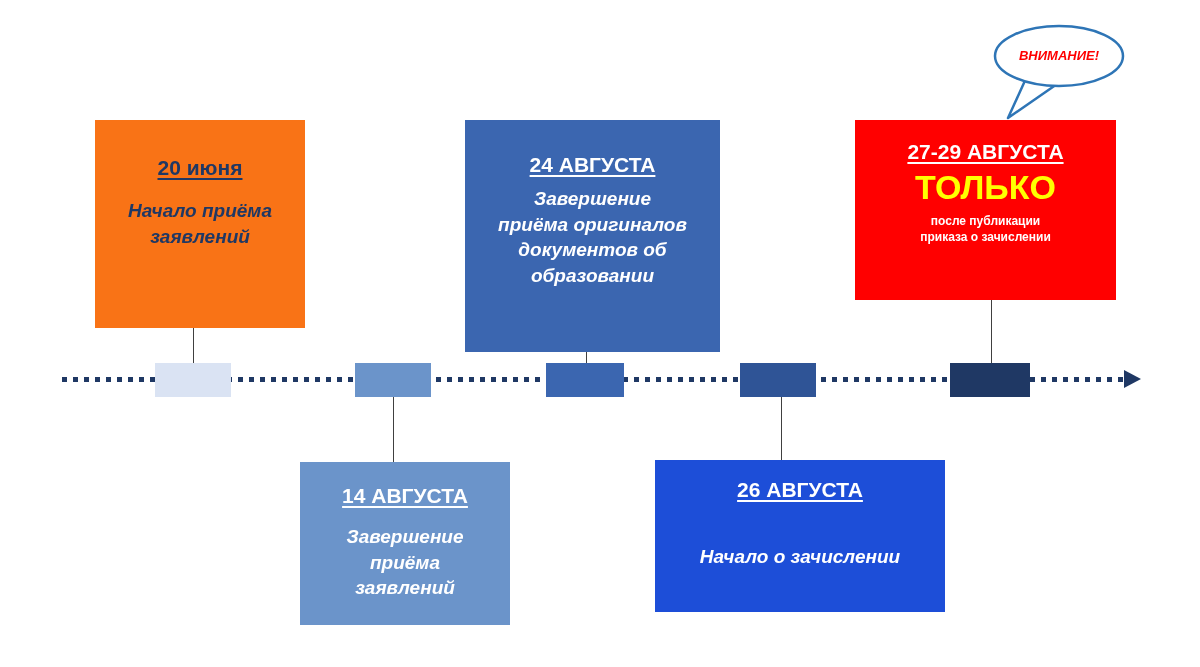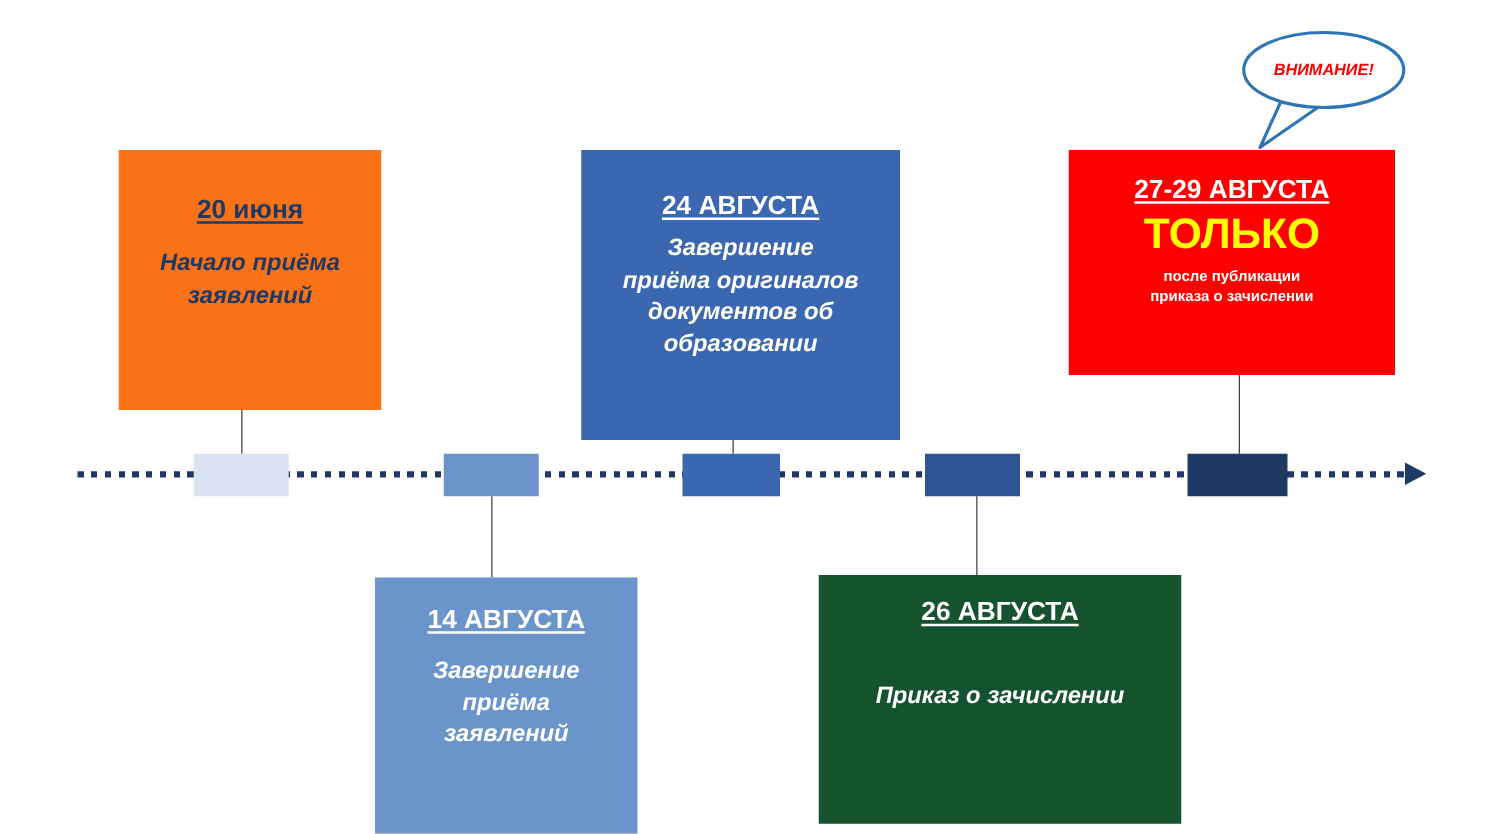--- a/index.html
+++ b/index.html
@@ -36,22 +36,22 @@
     line-height:1.35;
     white-space:pre-line;
   }
   .navy  { color:#1f3864; }
   .white { color:#ffffff; }
   .yellow{ color:#ffff00; }
 
   .box-jun20   { left:95px;  top:120px; width:210px; height:208px; background:#f97316; padding-top:36px; gap:18px; }
   .box-aug24   { left:465px; top:120px; width:255px; height:232px; background:#3b66b0; padding-top:33px; gap:9px; }
   .box-aug2729 { left:855px; top:120px; width:261px; height:180px; background:#ff0000; padding-top:20px; gap:5px; }
-  .box-aug14   { left:300px; top:462px; width:210px; height:206px; background:#6b94ca; padding-top:22px; gap:16px; }
-  .box-aug26   { left:655px; top:460px; width:290px; height:199px; background:#14532d; padding-top:18px; gap:42px;text-align:right; }
+  .box-aug14   { left:300px; top:462px; width:210px; height:163px; background:#6b94ca; padding-top:22px; gap:16px; }
+  .box-aug26   { left:655px; top:460px; width:290px; height:152px; background:#1d4ed8; padding-top:18px; gap:42px;text-align:right; }
 
   .pay-line  { font-weight:bold; font-size:20px; margin-top:4px; }
   .only-line { font-weight:bold; font-size:34px; line-height:1.1; }
   .after-line{ font-weight:bold; font-size:12px; line-height:1.3; white-space:pre-line; margin-top:3px; }
 
   
   .timeline-line {
     position:absolute;
     left:62px; top:377px;
     width:1064px; height:5px;
@@ -160,16 +160,16 @@
 
   <div class="box box-aug14">
     <div class="date white">14 АВГУСТА</div>
     <div class="body white">Завершение
 приёма
 заявлений</div>
   </div>
 
   <div class="box box-aug26">
     <div class="date white">26 АВГУСТА</div>
-    <div class="body white">Приказ о зачислении</div>
+    <div class="body white">Начало о зачислении</div>
   </div>
 
 </div>
 
 </body></html>

